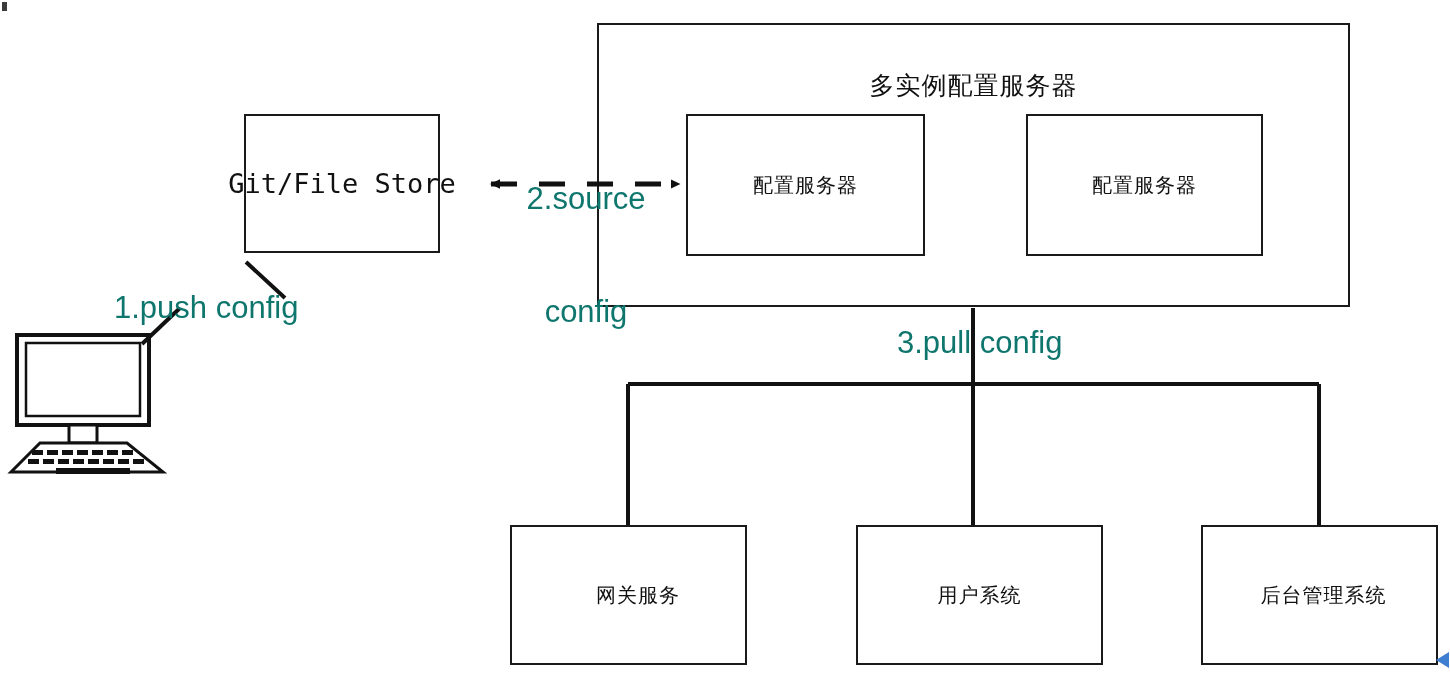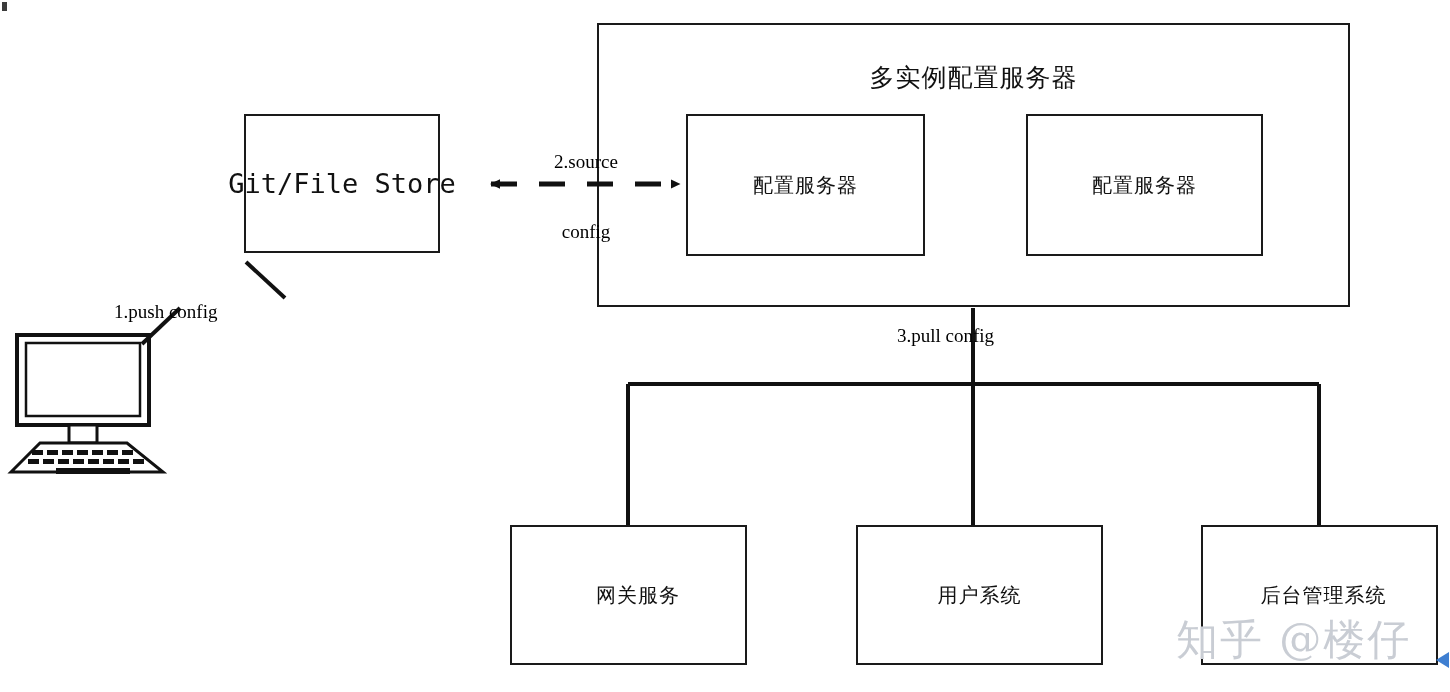--- a/index.html
+++ b/index.html
@@ -37,34 +37,34 @@
   .mono {
     font-family: "DejaVu Sans Mono", "Liberation Mono", monospace;
     font-size: 27px;
     letter-spacing: 0px;
   }
   .container-box {
     border: 2px solid #1a1a1a;
   }
   .container-title {
     position: absolute;
-    top: 36px;
+    top: 44px;
     left: 0;
     width: 100%;
     text-align: center;
     font-family: "DejaVu Serif", "Liberation Serif", serif;
     font-size: 25px;
     color: #111111;
     letter-spacing: 1px;
   }
   .edge-label {
     position: absolute;
-    font-family: Liberation Serif, serif;
-    font-size: 19px;
-    color: #000000;
+    font-family: Liberation Sans, sans-serif;
+    font-size: 31px;
+    color: #0f766e;
     white-space: pre;
     line-height: 1.22;
   }
   .center-label { text-align: center; }
   svg.wires {
     position: absolute;
     inset: 0;
     width: 1450px;
     height: 692px;
     pointer-events: none;
@@ -164,24 +164,23 @@
     <path d="M491,184 L680,184" stroke="#111111" stroke-width="5" fill="none" stroke-dasharray="26 22" marker-start="url(#arrowL)" marker-end="url(#arrowR)"></path>
 
     <path d="M973,308 L973,525" stroke="#111111" stroke-width="4" fill="none"></path>
     <path d="M628,384 L1319,384" stroke="#111111" stroke-width="4" fill="none"></path>
     <path d="M628,384 L628,525" stroke="#111111" stroke-width="4" fill="none"></path>
     <path d="M1319,384 L1319,525" stroke="#111111" stroke-width="4" fill="none"></path>
 
     <path d="M1449,652 L1436,660 L1449,668 Z" fill="#3f7fd1"></path>
   </svg>
 
-  <div class="edge-label" style="left:114px; top:289px;margin-top:11px;">1.push config</div>
+  <div class="edge-label" style="left:114px; top:289px;">1.push config</div>
 
   <div class="edge-label center-label" style="left:487px; top:104px; width:198px;">
     <div>2.source</div>
     <div>config</div>
   </div>
 
   <div class="edge-label" style="left:897px; top:324px; background:rgba(255,255,255,0.0);">3.pull config</div>
 
-  <div class="watermark">知乎 @楼仔</div>
 
 </div>
 
 </body></html>

